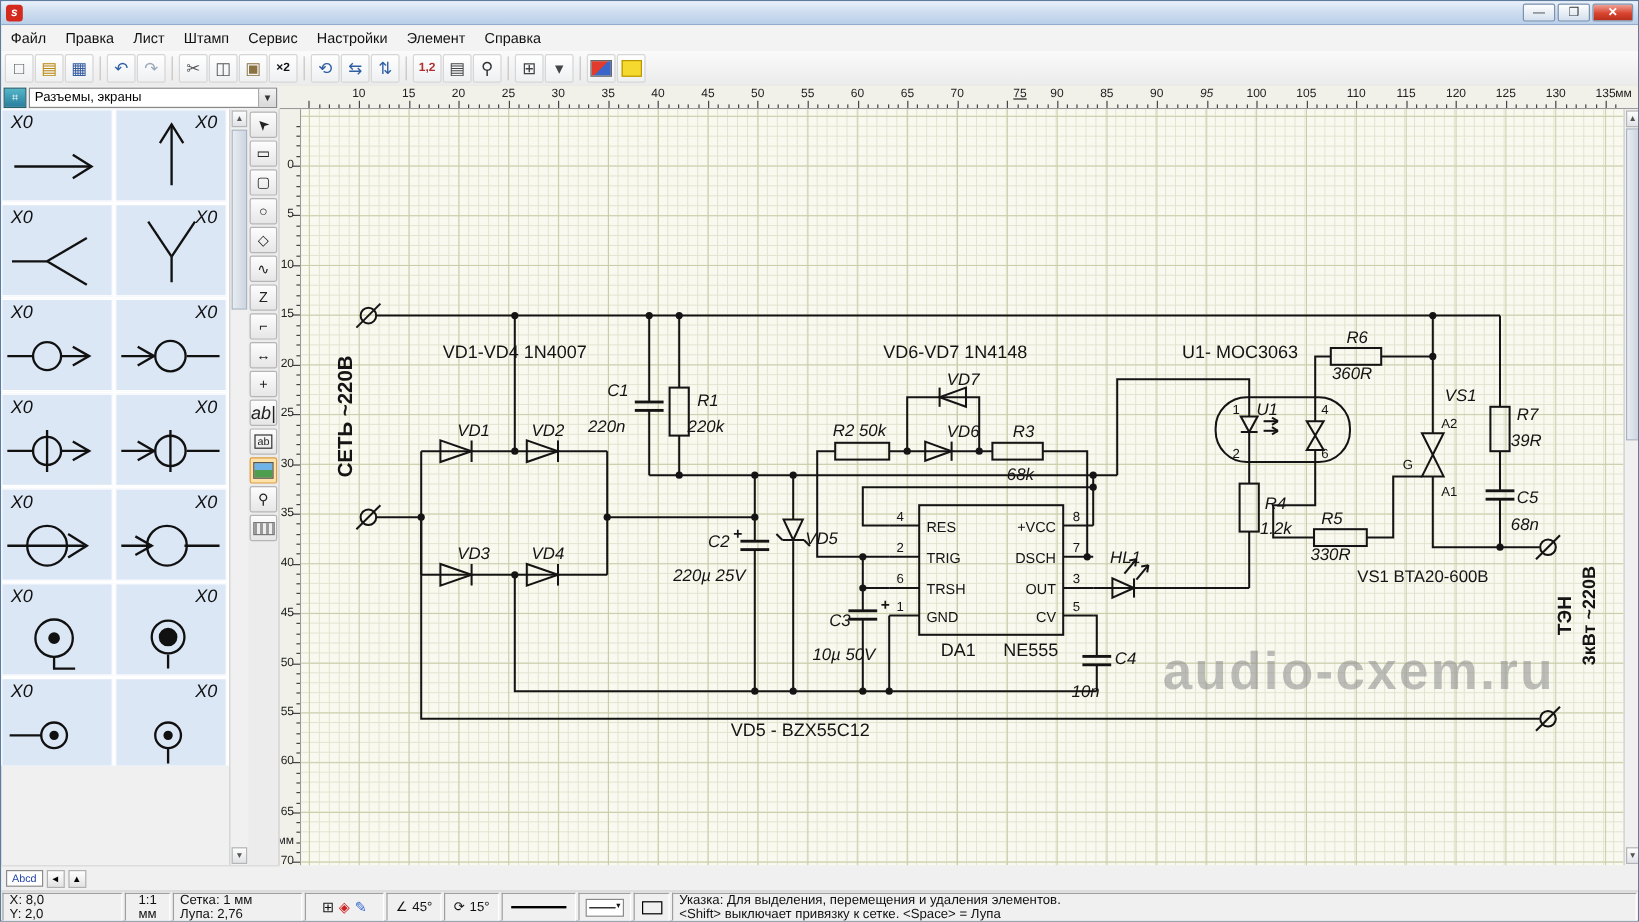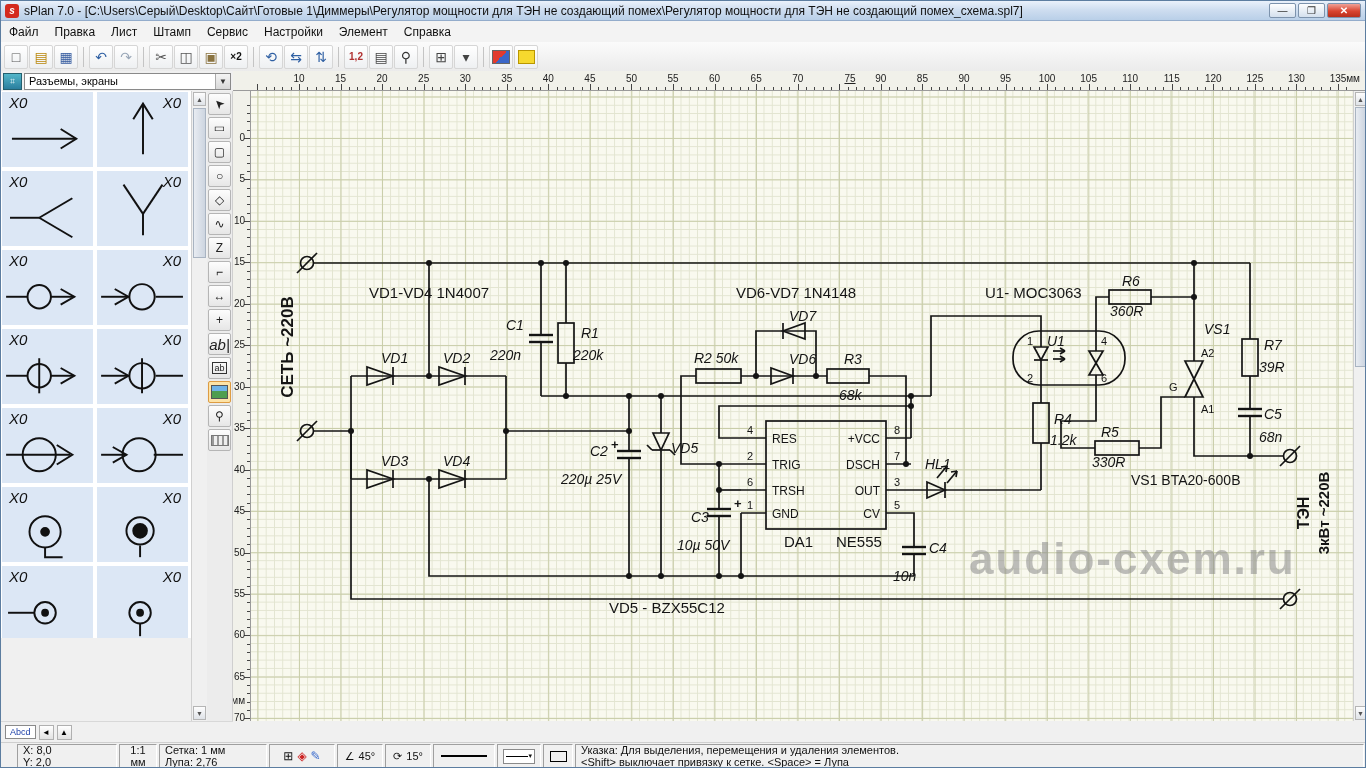--- a/index.html
+++ b/index.html
@@ -84,37 +84,36 @@
   .tinybtn{width:15px;height:15px;border:1px solid #b0b0b0;background:linear-gradient(#fff,#e2e2e2);font-size:8px;line-height:13px;text-align:center;box-sizing:border-box;}
   .tabrow{position:absolute;left:232px;top:720px;width:1134px;height:21px;background:#e9e6da;border-top:1px solid #b5b2a5;box-sizing:border-box;}
   .sheettab{position:absolute;left:4px;top:1px;height:18px;background:#fdfdf4;border:1px solid #9a9a90;
     font-size:11px;padding:2px 12px 0 12px;box-sizing:border-box;}
   .hscrolltrack{position:absolute;left:120px;right:8px;top:3px;height:15px;background:#f5f4ee;border:1px solid #c2c0b4;box-sizing:border-box;}
   .hthumb{position:absolute;left:16px;top:1px;width:380px;height:11px;background:linear-gradient(#eef1f5,#ccd4de);border:1px solid #a9b4c2;box-sizing:border-box;}
   .harr{position:absolute;top:1px;width:14px;height:11px;background:linear-gradient(#fdfdfd,#dfe3e8);border:1px solid #b5b5b5;
     font-size:7px;text-align:center;line-height:10px;color:#555;box-sizing:border-box;}
   
   .statusbar{position:absolute;left:0;top:741px;right:0;height:27px;background:#f0f0f0;border-top:1px solid #cfcfcf;
-    display:flex;align-items:stretch;font-size:11px;color:#111;box-sizing:border-box;padding-left:15px;}
+    display:flex;align-items:stretch;font-size:11px;color:#111;box-sizing:border-box;}
   .scell{border:1px solid;border-color:#9f9f9f #ffffff #ffffff #9f9f9f;margin:1px;padding:0 5px;display:flex;
     flex-direction:column;justify-content:center;line-height:12px;box-sizing:border-box;background:#f0f0f0;}
   .scell.row{flex-direction:row;align-items:center;gap:4px;}
   .linesample{width:46px;border-top:2px solid #000;}
   .stylebox{width:34px;height:15px;background:#fff;border:1px solid #8a8a8a;display:flex;align-items:center;padding:0 2px;box-sizing:border-box;}
   .stylebox .ln{flex:1;border-top:1px solid #000;}
   .rectbox{width:15px;height:9px;border:1px solid #000;}
 </style>
 </head>
 <body>
 
 <div id="app">
 
   <div class="titlebar">
     <div class="appicon">s</div>
-    <span class="title">sPlan 7.0 - [C:\Users\Серый\Desktop\Сайт\Готовые 1\Диммеры\Регулятор мощности для ТЭН не создающий помех\Регулятор мощности для ТЭН не создающий помех_схема.spl7]</span>
     <div class="winbtns">
       <button class="winbtn">—</button>
       <button class="winbtn">❐</button>
       <button class="winbtn close">✕</button>
     </div>
   </div>
 
   <div class="menubar">
       <span class="menuitem">Файл</span>
       <span class="menuitem">Правка</span>
@@ -302,21 +301,21 @@
       <div class="htick" style="left: 688.024px; height: 3px;"></div>
       <div class="htick" style="left: 696.336px; height: 3px;"></div>
       <div class="htick" style="left: 704.648px; height: 3px;"></div>
       <div class="htick" style="left: 712.96px; height: 6px;"></div>
       <div class="hlab" style="left: 712.96px;">90</div>
       <div class="htick" style="left: 721.272px; height: 3px;"></div>
       <div class="htick" style="left: 729.584px; height: 3px;"></div>
       <div class="htick" style="left: 737.896px; height: 3px;"></div>
       <div class="htick" style="left: 746.208px; height: 3px;"></div>
       <div class="htick" style="left: 754.52px; height: 6px;"></div>
-      <div class="hlab" style="left: 754.52px;">95</div>
+      <div class="hlab" style="left: 754.52px; font-style: italic;">95</div>
       <div class="htick" style="left: 762.832px; height: 3px;"></div>
       <div class="htick" style="left: 771.144px; height: 3px;"></div>
       <div class="htick" style="left: 779.456px; height: 3px;"></div>
       <div class="htick" style="left: 787.768px; height: 3px;"></div>
       <div class="htick" style="left: 796.08px; height: 6px;"></div>
       <div class="hlab" style="left: 796.08px;">100</div>
       <div class="htick" style="left: 804.392px; height: 3px;"></div>
       <div class="htick" style="left: 812.704px; height: 3px;"></div>
       <div class="htick" style="left: 821.016px; height: 3px;"></div>
       <div class="htick" style="left: 829.328px; height: 3px;"></div>

